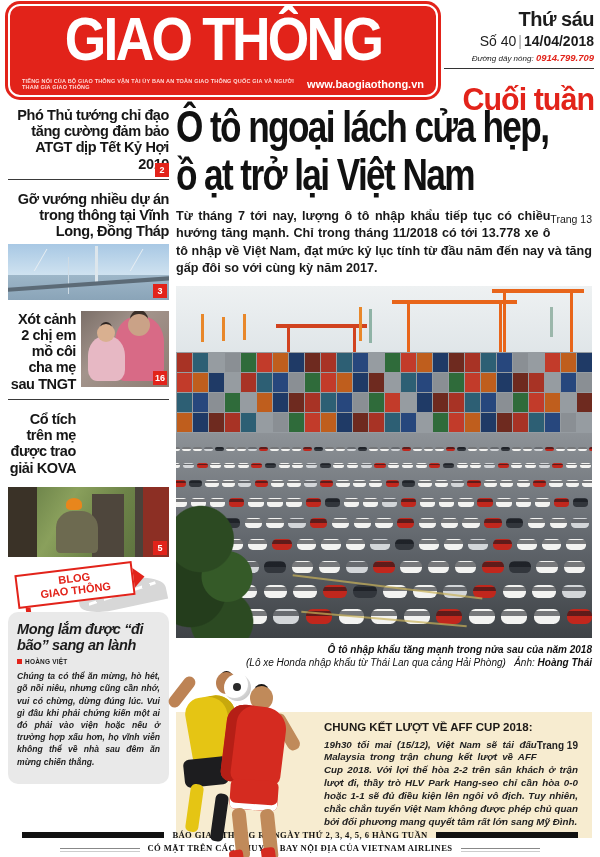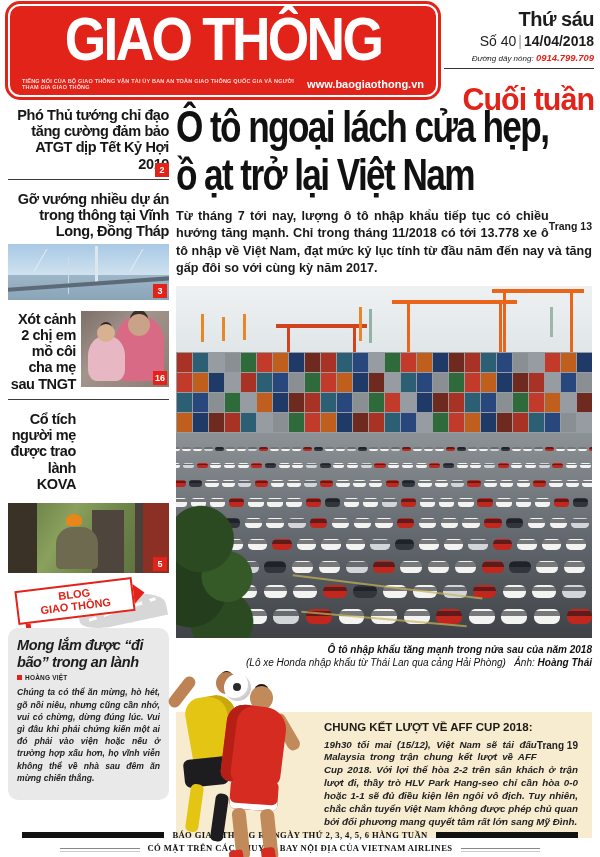--- a/index.html
+++ b/index.html
@@ -87,21 +87,21 @@
   .blog-title { font-style:italic; font-weight:800; font-size:14.5px; line-height:1.15; letter-spacing:-.4px; }
   .blog-author { margin-top:4px; font-size:6.5px; font-weight:800; letter-spacing:.2px; }
   .blog-author:before { content:""; display:inline-block; width:5px; height:5px; background:#e2231a; margin-right:3px; }
   .blog-body { margin-top:5px; font-size:8.6px; font-style:italic; font-weight:700; line-height:1.42; text-align:justify; color:#222; }
   
   .main { position:absolute; left:176px; top:103px; width:416px; }
   .lead-h { font-weight:800; color:#111; }
   .lead-h span { display:inline-block; font-size:44px; line-height:48px; letter-spacing:-2px;
     white-space:nowrap; transform:scaleX(.80); transform-origin:0 50%; }
   .deck { margin-top:9px; font-size:12.6px; font-weight:700; line-height:1.38; color:#191919; text-align:justify; }
-  .deck .trang { float:right; font-size:10.5px; font-weight:700; margin-top:11px; }
+  .deck .trang { float:right; font-size:10.5px; font-weight:400; margin-top:4px; }
   
   .photo-main { position:relative; margin-top:8px; height:352px; overflow:hidden; background:#70767c; }
   .pm-sky { position:absolute; left:0; top:0; right:0; height:20%;
     background:linear-gradient(180deg,#eef1f2 0%,#dfe5e8 100%); }
   .crane { position:absolute; border-top:4px solid #e8651a; }
   .crane:before,.crane:after { content:""; position:absolute; top:0; width:3px; background:#e8651a; }
   .crane:before { left:12%; } .crane:after { right:12%; }
   .c1 { left:52%; top:4%; width:30%; } .c1:before,.c1:after { height:52px; }
   .c2 { left:76%; top:1%; width:22%; } .c2:before,.c2:after { height:60px; }
   .c3 { left:24%; top:11%; width:22%; border-top-color:#d1421f; } .c3:before,.c3:after { height:34px; background:#d1421f; }
@@ -204,21 +204,21 @@
       <div class="mom"></div>
       <div class="momhead"></div>
       <div class="kid"></div>
       <div class="kidhead"></div>
       <div class="badge on-photo">16</div>
     </div>
   </div>
 
 
   <div class="sb-item sb-flex">
-    <div class="sb-h">Cổ tích người mẹ được trao lành KOVA</div>
+    <div class="sb-h">Cổ tích trên mẹ được trao giải KOVA</div>
   </div>
 
   <div class="sb-item">
     <div class="sb-photo ph-rail">
       <div class="col-l"></div>
       <div class="col-r"></div>
       <div class="machine"></div>
       <div class="worker"></div>
       <div class="helmet"></div>
       <div class="badge on-photo">5</div>
@@ -226,21 +226,21 @@
   </div>
 
   <div class="blog">
     <div class="blog-road"></div>
     <div class="blog-sign">
       <div class="s1">BLOG</div>
       <div class="s1">GIAO THÔNG</div>
     </div>
     <div class="blog-pole"></div>
     <div class="blog-box">
-      <div class="blog-title">Mong lắm được “đi bão” trong an lành</div>
+      <div class="blog-title">Mong lắm được “đi bão” sang an lành</div>
       <div class="blog-author">HOÀNG VIỆT</div>
       <div class="blog-body">Chúng ta có thể ăn mừng, hò hét, gõ nồi niêu, nhưng cũng cần nhớ, vui có chừng, dừng đúng lúc. Vui gì đâu khi phải chứng kiến một ai đó phải vào viện hoặc nếu ở trường hợp xấu hơn, họ vĩnh viễn không thể về nhà sau đêm ăn mừng chiến thắng.</div>
 
     </div>
   </div>
 </div>
 
 <div class="main">
   <h1 class="lead-h">
     <span>Ô tô ngoại lách cửa hẹp,</span><br>

